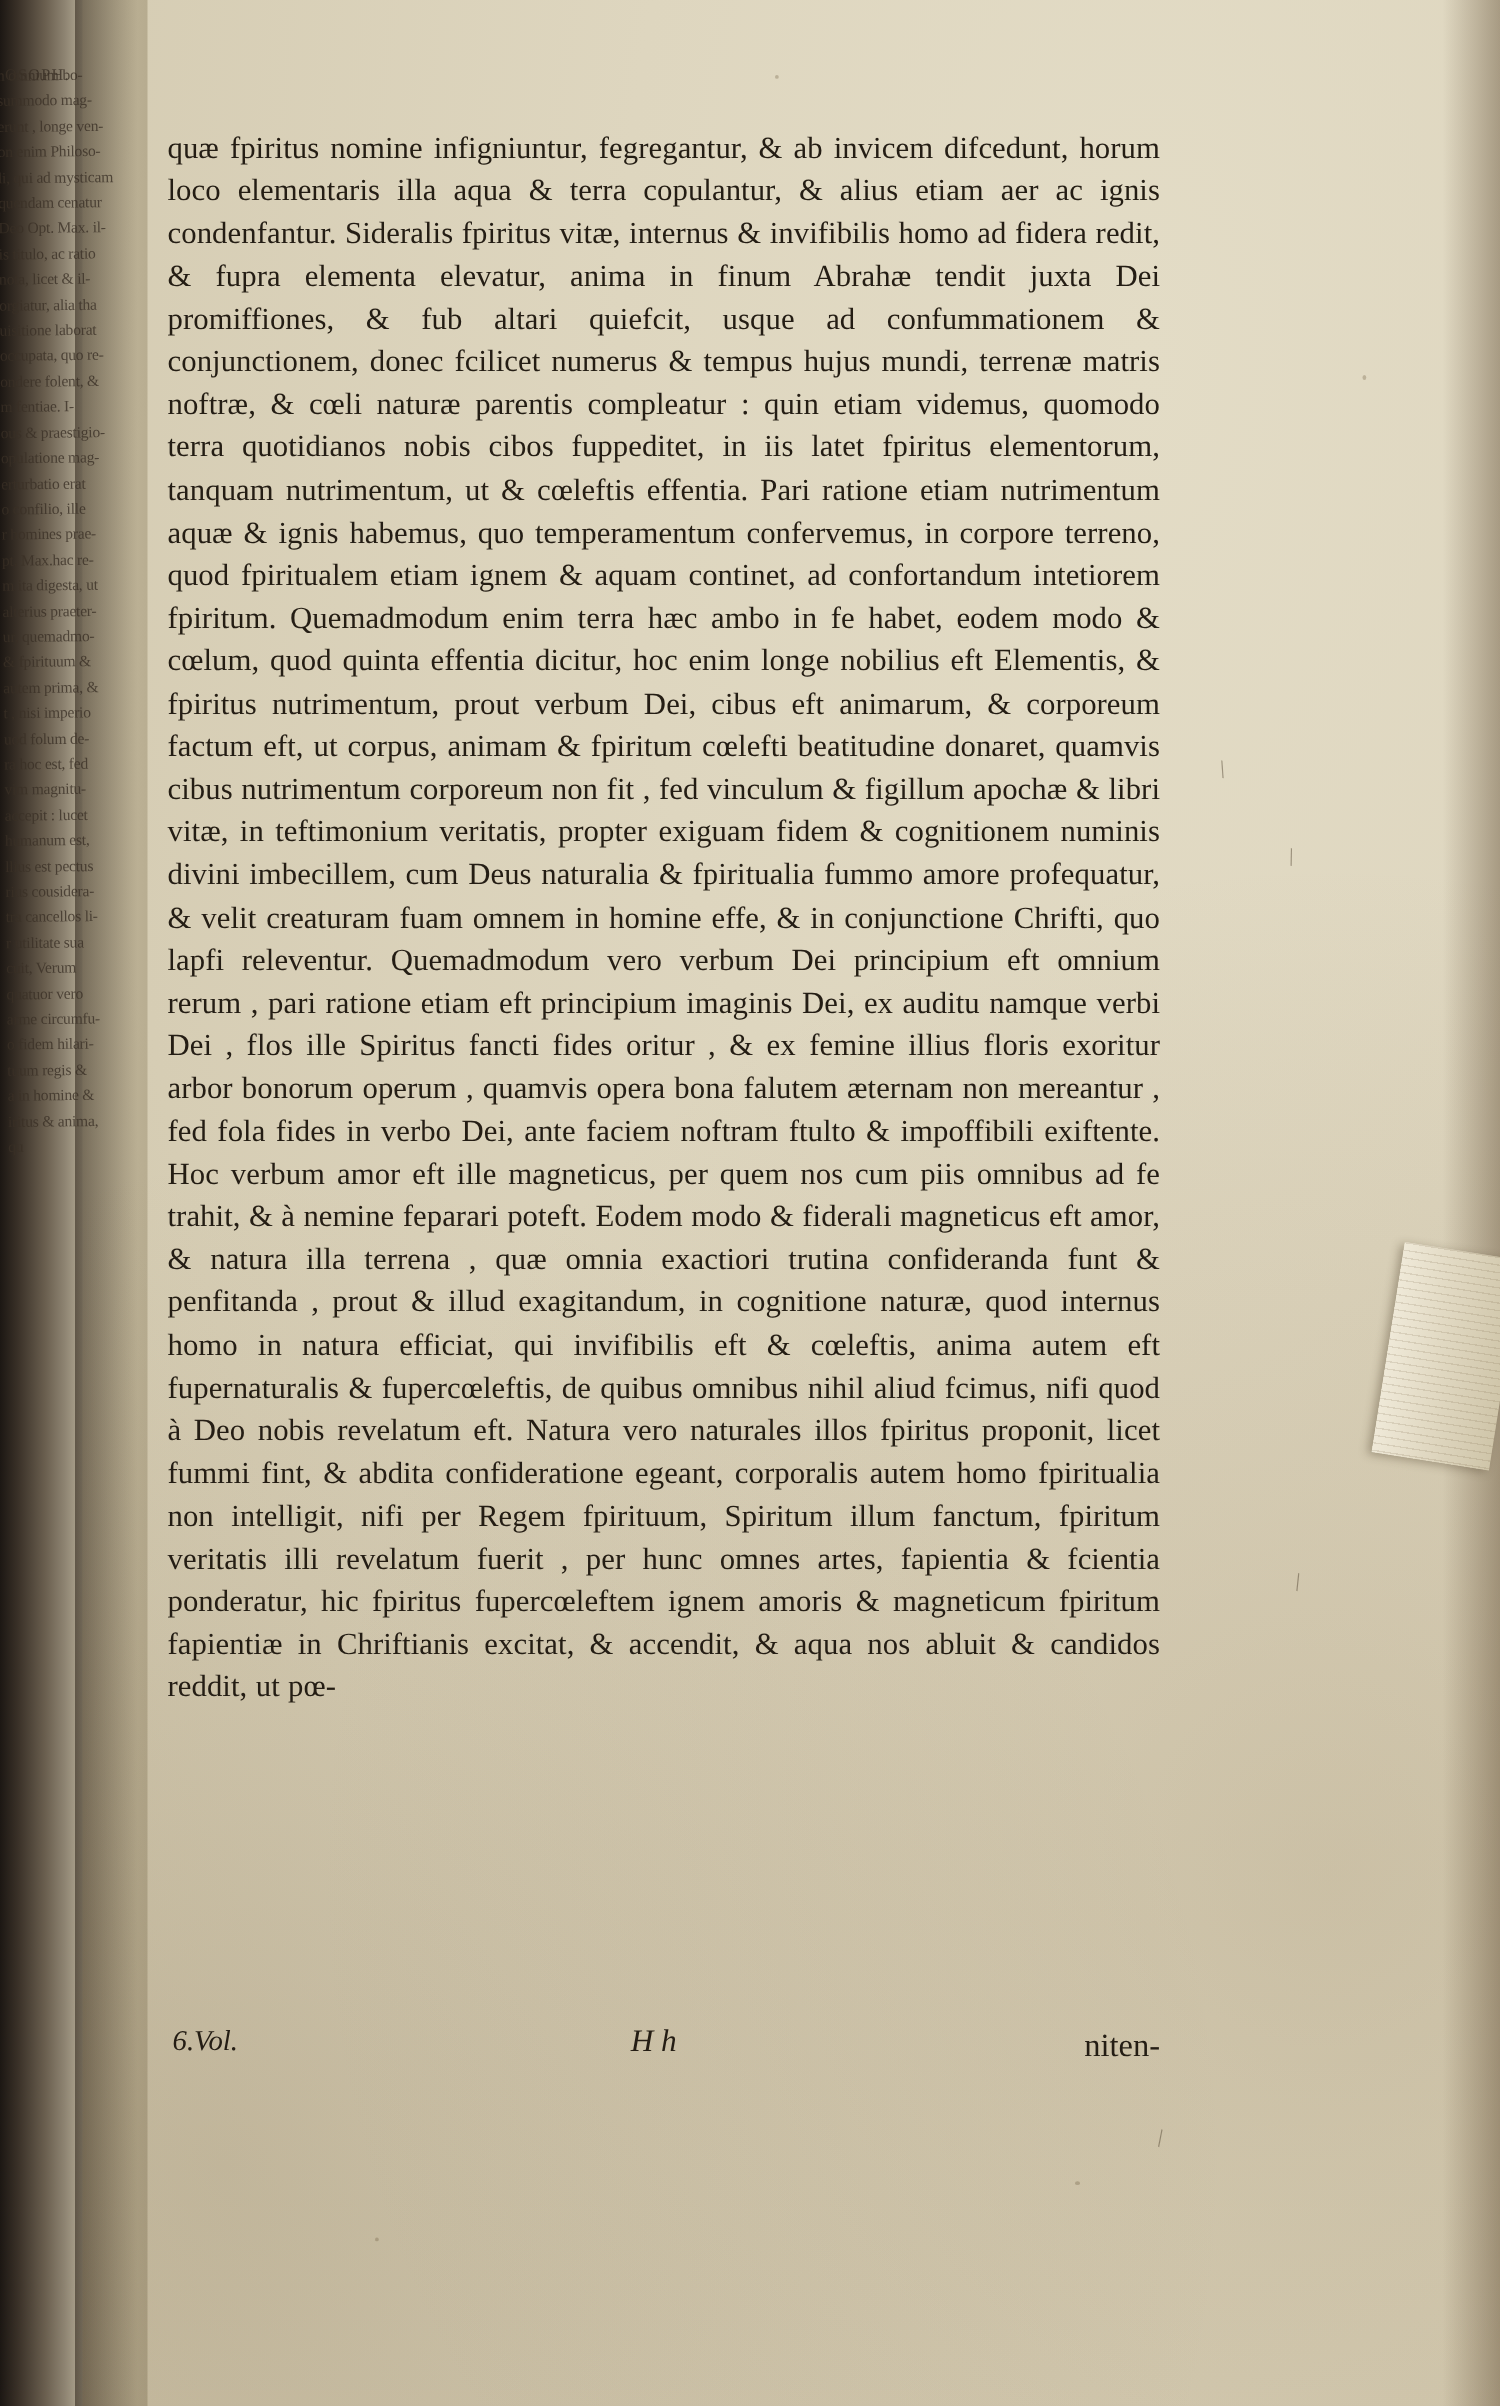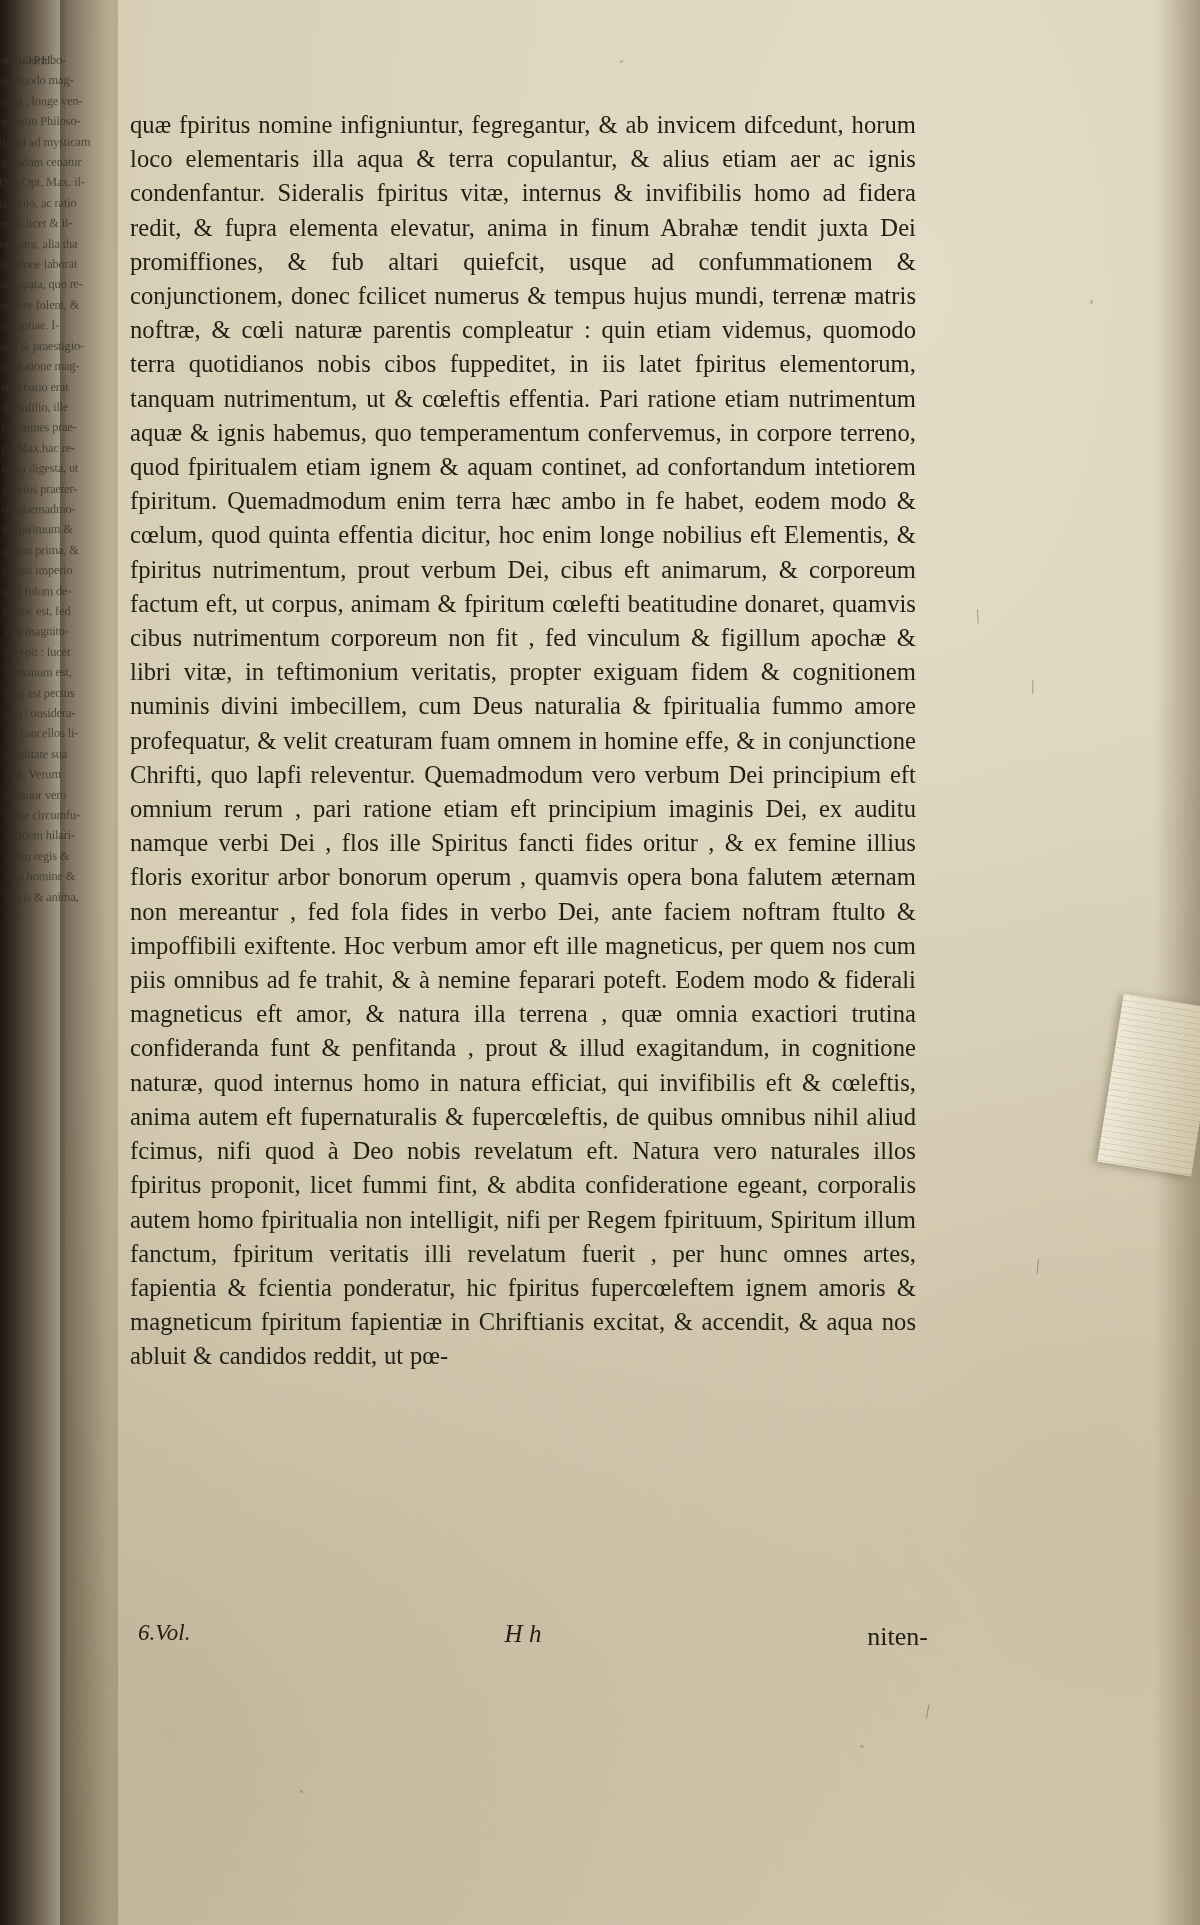--- a/index.html
+++ b/index.html
@@ -168,22 +168,23 @@
   .body {
     margin-top: 6px;
     font-size: 24.6px;
     line-height: 34.2px;
     color: #241d14;
     text-align: justify;
     letter-spacing: 0.05px;
     word-spacing: 0.5px;
   }
   .body p {
-    margin: 12px;
+    margin: 0;
     text-indent: 0;
+    padding-left: 16px;
   }
 
   .footer {
     position: absolute;
     left: 118px;
     top: 1620px;
     width: 810px;
     height: 40px;
     z-index: 10;
     color: #241d14;

